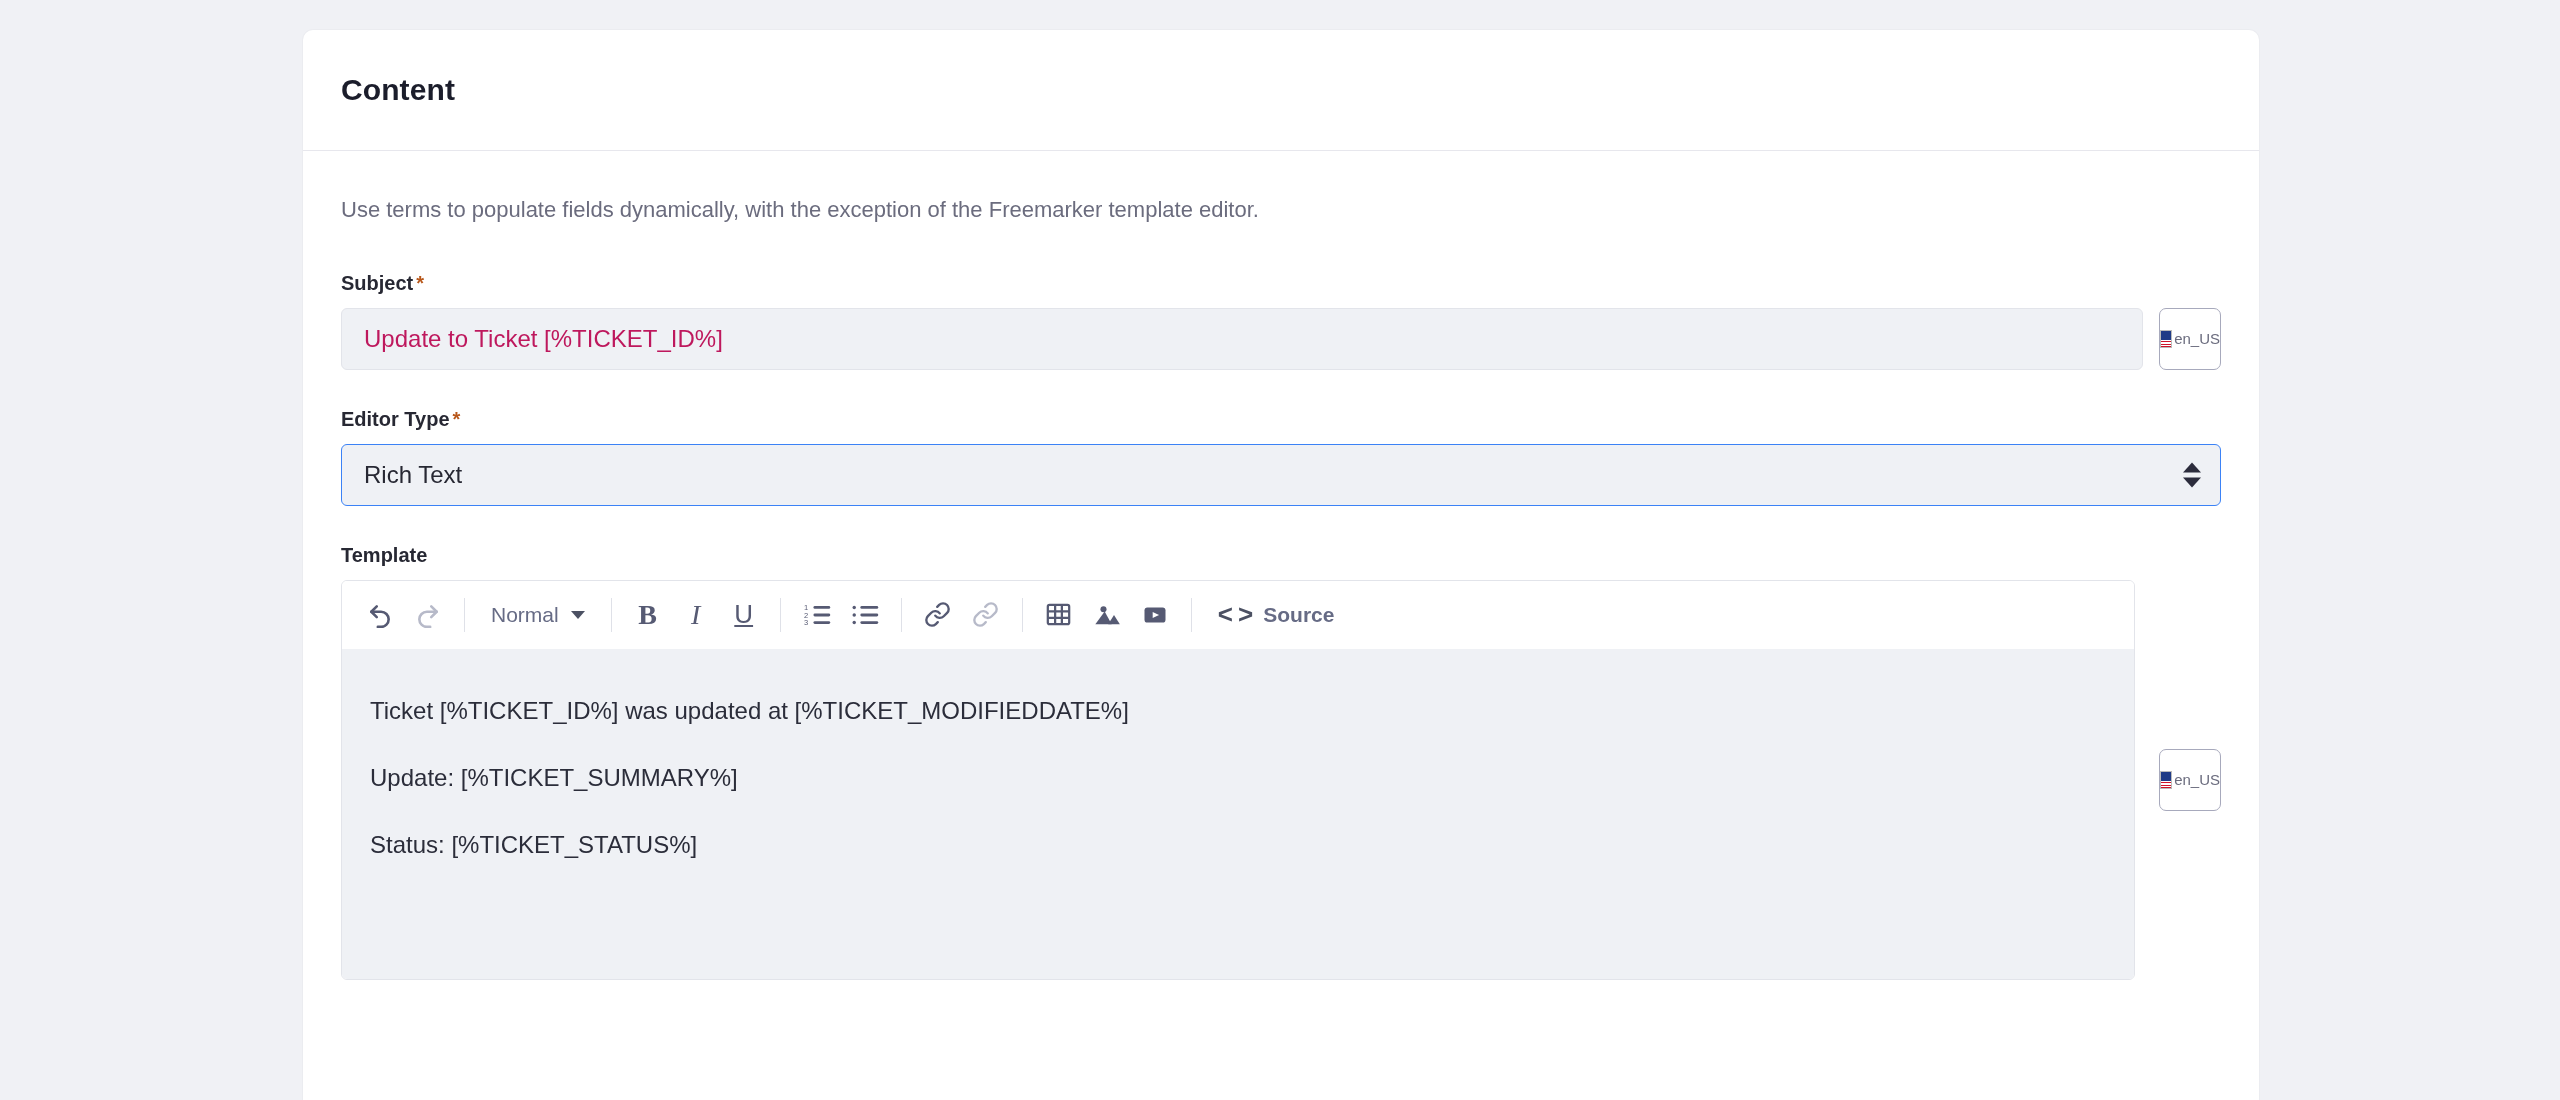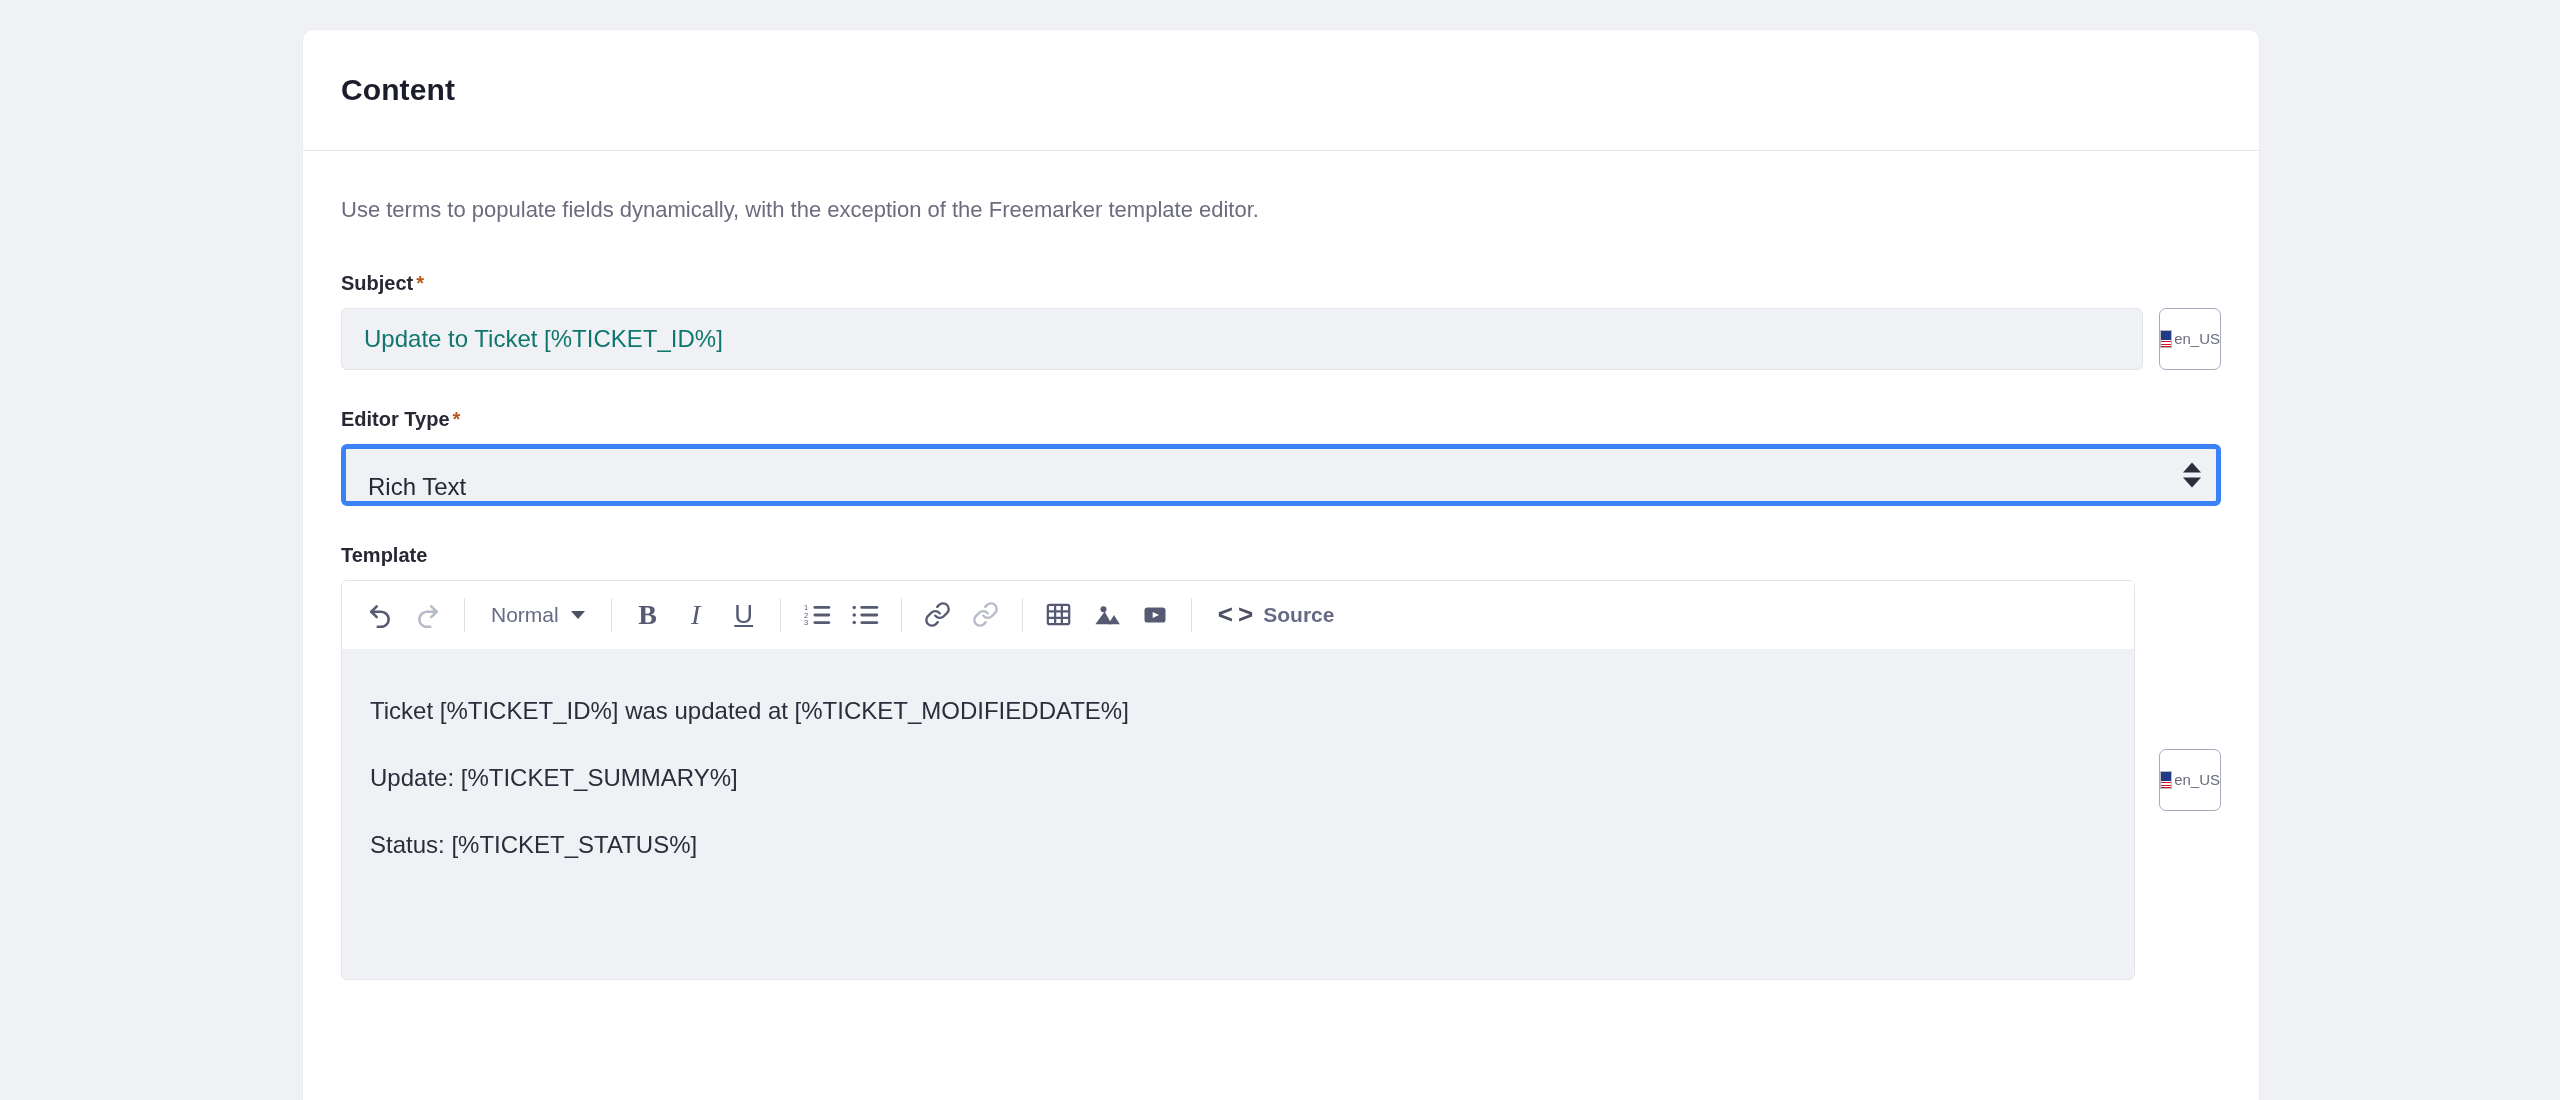--- a/index.html
+++ b/index.html
@@ -49,37 +49,37 @@
 
   .row { display: flex; align-items: flex-start; gap: 16px; }
 
   .txt-input {
     flex: 1;
     height: 62px;
     background: #eff1f5;
     border: 1px solid #e2e4ea;
     border-radius: 6px;
     font-size: 24px;
-    color: #0f766e;
+    color: #be185d;
     padding: 0 22px;
     font-family: "Liberation Sans", sans-serif;
     outline: none;
   }
 
   .sel-wrap { position: relative; flex: 1; }
   .sel-input {
     width: 100%;
     height: 62px;
     background: #eff1f5;
-    border: 5px solid #3b82f6;
+    border: 1px solid #3b82f6;
     border-radius: 6px;
     font-size: 24px;
     color: #272833;
     padding: 0 22px;
-    display: flex; align-items: flex-end;
+    display: flex; align-items: center;
   }
   .sel-arrows {
     position: absolute; right: 20px; top: 50%;
     transform: translateY(-50%);
     display: flex; flex-direction: column; gap: 5px;
   }
   .ar-up, .ar-dn {
     width: 0; height: 0;
     border-left: 9px solid transparent;
     border-right: 9px solid transparent;

